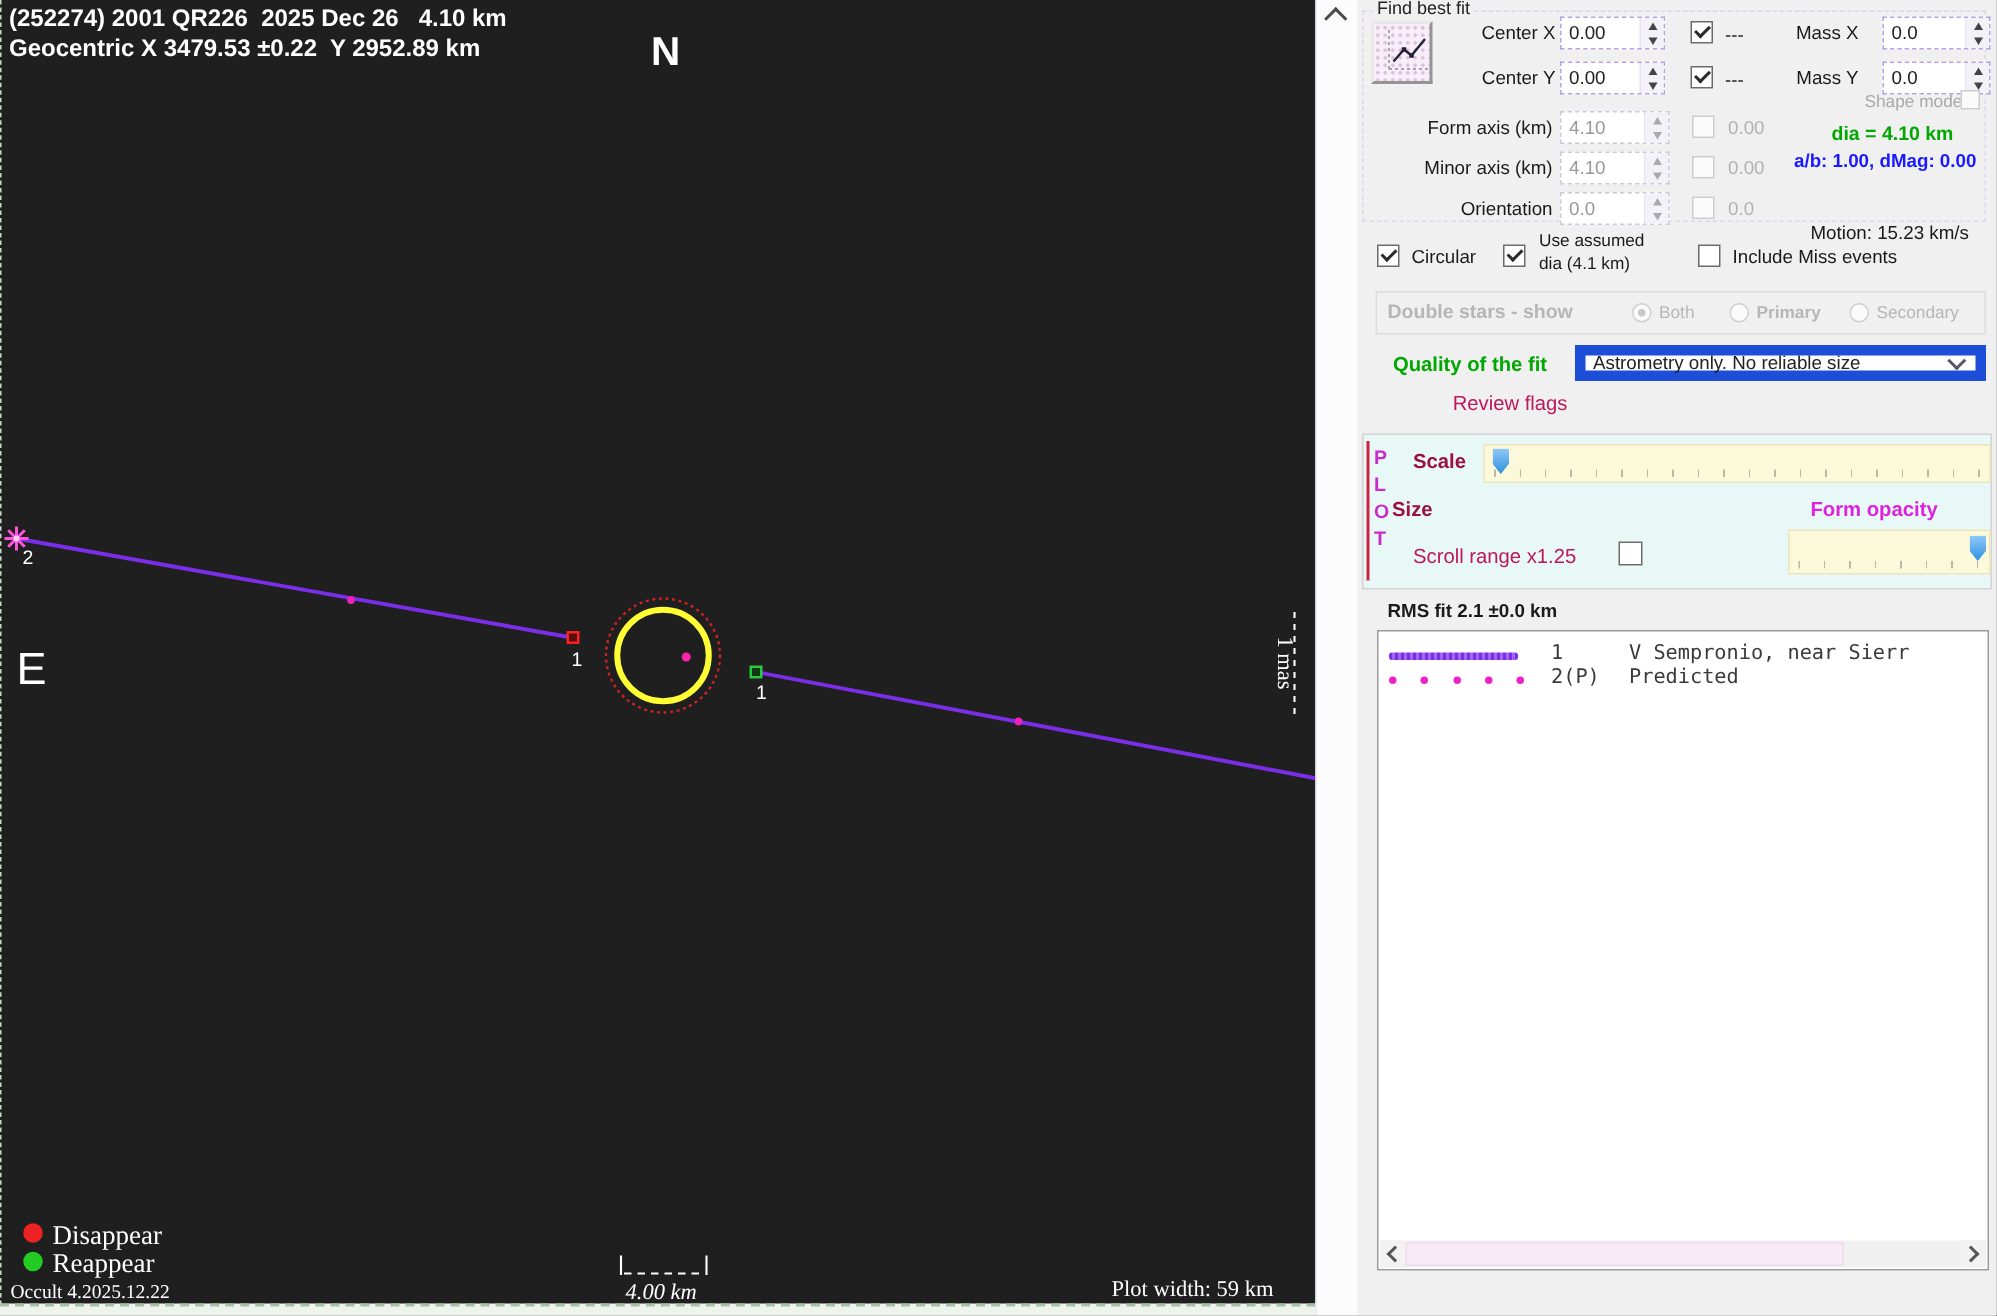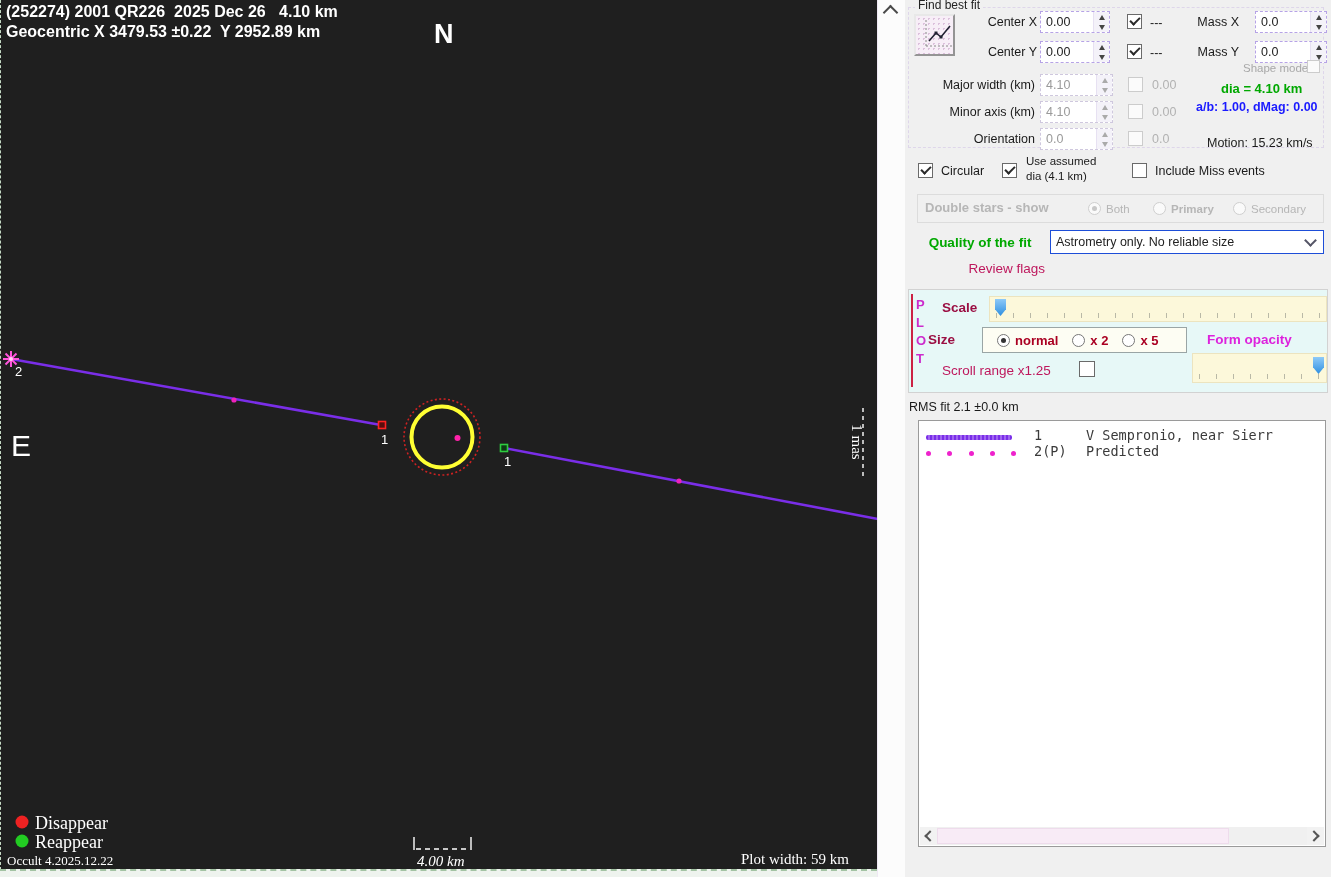--- a/index.html
+++ b/index.html
@@ -45,21 +45,21 @@
   .cb.disabled{border-color:#cccccc;background:#fbfbfb;}
   .cb.small{width:13px;height:13px;}
 
   
   .radio{position:absolute;width:13px;height:13px;border-radius:50%;background:#fff;border:1px solid #777;box-sizing:border-box;}
   .radio.sel::after{content:"";display:block;width:5px;height:5px;border-radius:50%;background:#333;margin:3px auto;}
   .radio.disabled{border-color:#cfcfcf;background:#fafafa;}
   .radio.disabled.sel::after{background:#c8c8c8;}
 
   
-  .dropdown{position:absolute;background:#fff;border:1px solid #1d4ed8;box-sizing:border-box;display:flex;align-items:center;font-size:12.5px;color:#222;padding-left:5px;}
+  .dropdown{position:absolute;background:#fff;border:7px solid #1d4ed8;box-sizing:border-box;display:flex;align-items:center;font-size:12.5px;color:#222;padding-left:5px;}
   .dd-chevron{margin-left:auto;margin-right:8px;width:7px;height:7px;border-right:2px solid #556;border-bottom:2px solid #556;transform:rotate(45deg);margin-top:-3px;}
 
   .review-field{position:absolute;background:#d9f5f3;border:1px solid #c4dcdc;box-sizing:border-box;display:flex;align-items:center;font-size:12.5px;color:#111;}
   .review-field .cbx{width:14px;height:14px;background:#fff;border:1px solid #666;margin:0 8px 0 7px;}
 
   
   #plot-controls{position:absolute;left:3px;top:289px;width:420px;height:104px;background:#e7f8f7;border:1px solid #d2d2d2;box-sizing:border-box;}
   .pc-accent{position:absolute;left:2px;top:4px;width:2px;height:93px;background:#cc2244;}
   .pc-letter{position:absolute;left:7px;color:#cc2bcc;font-weight:bold;font-size:13px;}
   .maroon{color:#9b0f43;font-weight:bold;font-size:13.5px;}
@@ -210,21 +210,21 @@
       <span class="spin-val">0.0</span>
       <span class="spin-btns">
           <span class="spin-b up"></span>
           <span class="spin-b dn"></span>
         </span>
     </div>
 
     <span class="lbl gray small" style="left:338px;top:62px;">Shape model</span>
     <span class="cb small disabled" style="left:402px;top:60px;"></span>
 
-    <span class="lbl right" style="left:0px;top:78px;width:130px;">Major width (km)</span>
+    <span class="lbl right" style="left:0px;top:78px;width:130px;">Form axis (km)</span>
     <div class="spin disabled" style="left:135px;top:74px;width:73px;">
       <span class="spin-val">4.10</span>
       <span class="spin-btns">
           <span class="spin-b up"></span>
           <span class="spin-b dn"></span>
         </span>
     </div>
     <span class="cb disabled" style="left:223px;top:77px;"></span>
     <span class="lbl" style="left:247px;top:78px;color:#b2b2b2;">0.00</span>
     <span class="lbl green" style="left:316px;top:81px;">dia = 4.10 km</span>
@@ -244,21 +244,21 @@
     <span class="lbl right" style="left:0px;top:132px;width:130px;">Orientation</span>
     <div class="spin disabled" style="left:135px;top:128px;width:73px;">
       <span class="spin-val">0.0</span>
       <span class="spin-btns">
           <span class="spin-b up"></span>
           <span class="spin-b dn"></span>
         </span>
     </div>
     <span class="cb disabled" style="left:223px;top:131px;"></span>
     <span class="lbl" style="left:247px;top:132px;color:#b2b2b2;">0.0</span>
-    <span class="lbl" style="left:302px;top:136px;">Motion: 15.23 km/s</span>
+    <span class="lbl" style="left:302px;top:148px;">Motion: 15.23 km/s</span>
 
     <span class="cb checked" style="left:13px;top:163px;"></span>
     <span class="lbl" style="left:36px;top:164px;">Circular</span>
     <span class="cb checked" style="left:97px;top:163px;"></span>
     <span class="lbl small" style="left:121px;top:155px;">Use assumed</span>
     <span class="lbl small" style="left:121px;top:170px;">dia (4.1 km)</span>
     <span class="cb" style="left:227px;top:163px;"></span>
     <span class="lbl" style="left:250px;top:164px;">Include Miss events</span>
 
     <div class="groupbox2" style="left:12px;top:194px;width:407px;height:29px;"></div>
@@ -284,44 +284,30 @@
       <span class="pc-letter" style="top:25px;">L</span>
       <span class="pc-letter" style="top:43px;">O</span>
       <span class="pc-letter" style="top:61px;">T</span>
 
       <span class="lbl maroon" style="left:33px;top:10px;">Scale</span>
       <div class="slider-track" style="left:80px;top:6px;width:338px;height:26px;">
         <span class="slider-thumb" style="left:5px;top:2px;"></span>
       </div>
 
       <span class="lbl maroon" style="left:19px;top:42px;">Size</span>
-      <div class="size-group" style="left:73px;top:37px;width:205px;height:26px;">
-        <span class="size-item">
-          <span class="radio sel r"></span>
-          <span class="darkred">normal</span>
-        </span>
-        <span class="size-item">
-          <span class="radio r"></span>
-          <span class="darkred">x 2</span>
-        </span>
-        <span class="size-item">
-          <span class="radio r"></span>
-          <span class="darkred">x 5</span>
-        </span>
-      </div>
       <span class="lbl magenta" style="left:298px;top:42px;">Form opacity</span>
 
       <span class="lbl red" style="left:33px;top:73px;">Scroll range x1.25</span>
       <span class="cb" style="left:170px;top:71px;width:16px;height:16px;"></span>
       <div class="slider-track" style="left:283px;top:63px;width:135px;height:30px;">
         <span class="slider-thumb" style="left:120px;top:3px;"></span>
       </div>
     </div>
 
-    <span class="lbl" style="left:4px;top:400px;">RMS fit 2.1 ±0.0 km</span>
+    <span class="lbl" style="left:20px;top:400px;font-weight:bold;">RMS fit 2.1 ±0.0 km</span>
 
     <div id="listbox">
       <span class="swatch-line"></span>
       <span class="mono" style="position:absolute;left:115px;top:6px;">1</span>
       <span class="mono" style="position:absolute;left:167px;top:6px;">V Sempronio, near Sierr</span>
 
       <span class="swatch-dots">
           <i></i>
           <i></i>
           <i></i>

